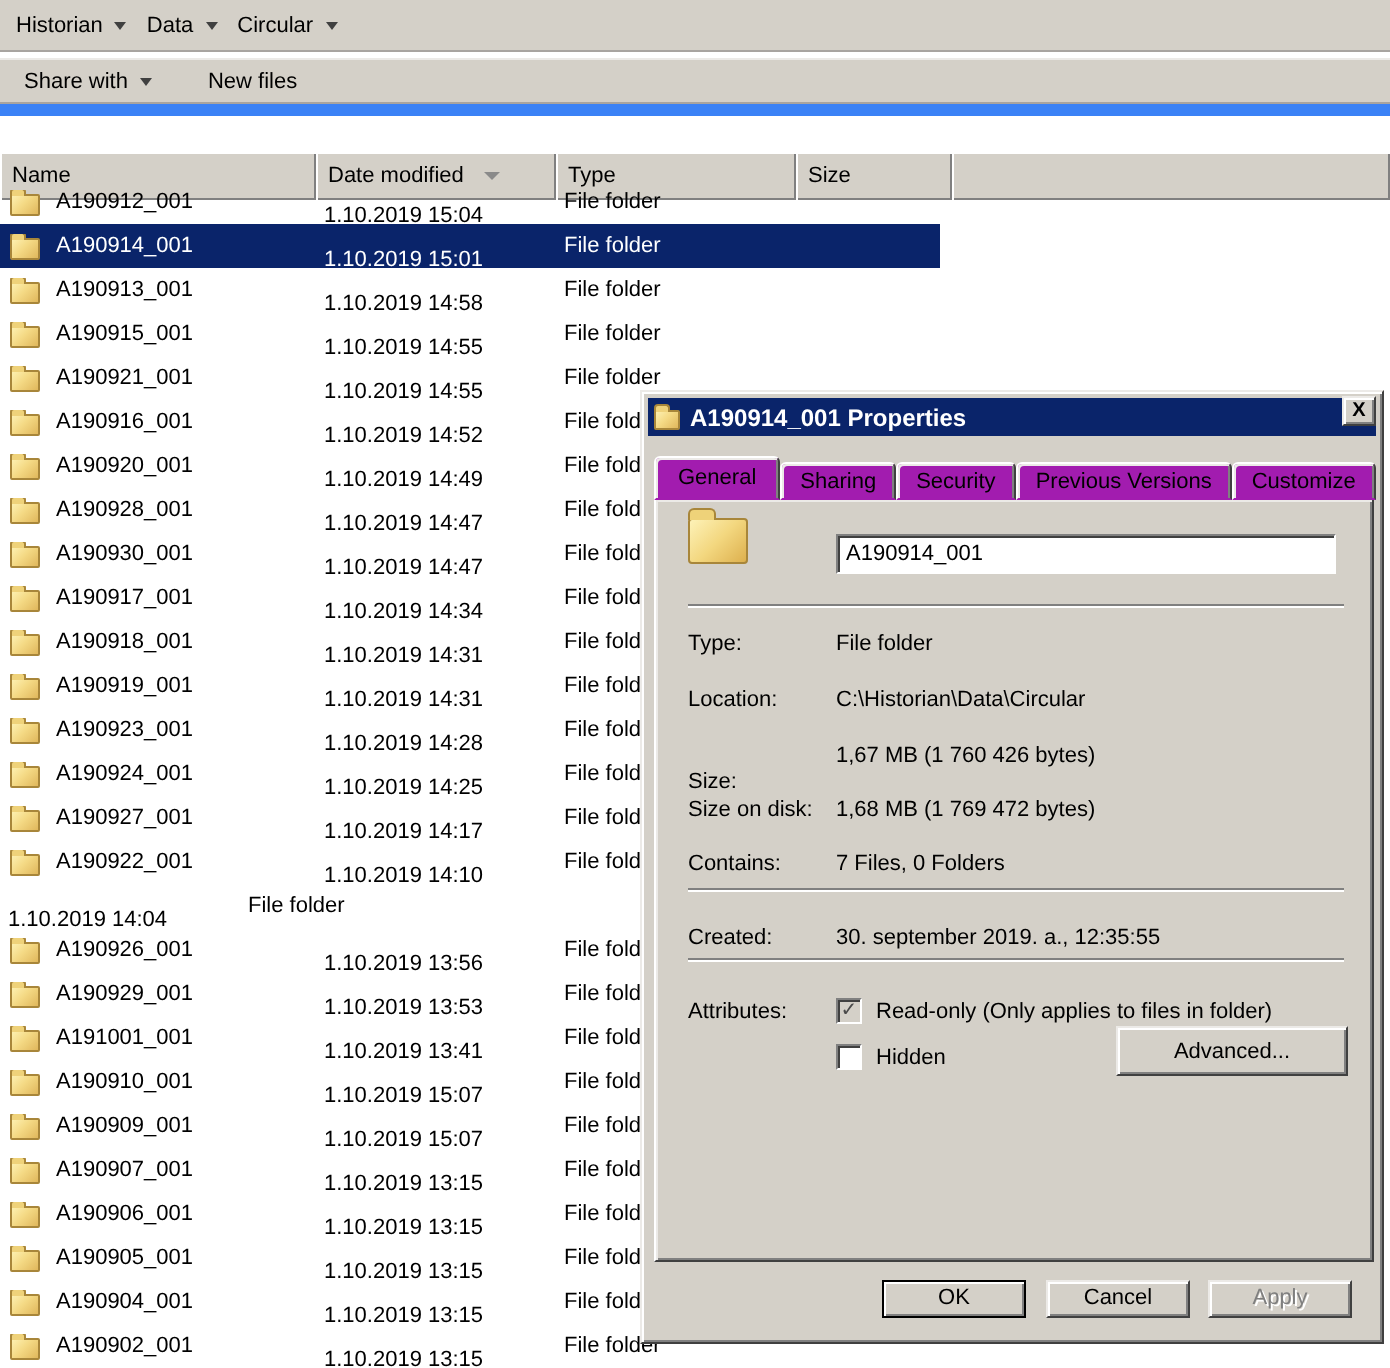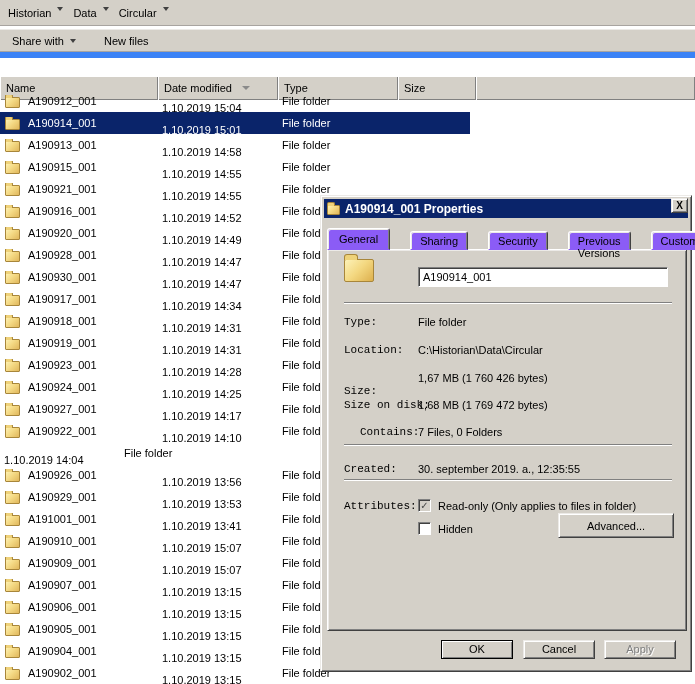--- a/index.html
+++ b/index.html
@@ -11,21 +11,21 @@
          font-family:"Liberation Sans",sans-serif; font-size:11px; text-align:center; cursor:default; }
   .btn-default { border:1px solid #000;
          box-shadow: inset 1px 1px 0 #fff, inset -1px -1px 0 #808080; }
   .btn-disabled { color:#7f7f7f; text-shadow:1px 1px 0 #fff; }
   .sunken { background:#fff; border:1px solid; border-color:#808080 #fff #fff #808080;
             box-shadow: inset 1px 1px 0 #404040; }
 
   
   .crumbbar { position:absolute; left:0; top:0; width:695px; height:27px; background:#d4d0c8;
               border-bottom:1px solid #fff; box-shadow:0 -1px 0 #a8a4a0 inset; display:flex; align-items:center; padding:0 8px; }
-  .crumb { display:inline-flex; align-items:flex-start; gap:6px; margin-right:10px; cursor:default; }
+  .crumb { display:inline-flex; align-items:center; gap:6px; margin-right:10px; cursor:default; }
   .tri-down { width:0; height:0; border-left:3px solid transparent; border-right:3px solid transparent; border-top:4px solid #404040; }
   .toolbar { position:absolute; left:0; top:29px; width:695px; height:29px; background:#d4d0c8;
              border-top:1px solid #eceae7; border-bottom:6px solid #3b82f6; box-shadow:0 -1px 0 #a8a4a0 inset;
              display:flex; align-items:center; padding:0 12px; gap:28px; }
   .toolbtn { display:inline-flex; align-items:center; gap:6px; cursor:default; }
 
   
   .headers { position:absolute; left:0; top:76px; width:695px; height:24px; display:flex; }
   .hcell { background:#d4d0c8; box-shadow: inset 1px 1px 0 #fff, inset -1px -1px 0 #808080;
            display:flex; align-items:center; padding:0 6px; height:24px; }
@@ -56,30 +56,30 @@
   
   .dialog { position:absolute; left:320px; top:195px; width:372px; height:477px; background:#d4d0c8; z-index:10;
             border:1px solid; border-color:#eceae7 #404040 #404040 #eceae7;
             box-shadow: inset 1px 1px 0 #fff, inset -1px -1px 0 #808080; }
   .titlebar { position:absolute; left:3px; top:3px; right:3px; height:19px; background:#0a246a;
               display:flex; align-items:center; padding:0 3px; gap:5px; }
   .title-text { color:#fff; font-weight:bold; font-size:12px; }
   .close-btn { position:absolute; right:3px; top:2px; width:17px; height:15px; font-size:10px; font-weight:bold;
                display:flex; align-items:center; justify-content:center; line-height:1; }
   .tabbar { position:absolute; left:8px; top:32px; display:flex; align-items:flex-end; height:22px; z-index:3; }
-  .tab { background:#8b5cf6; height:19px; padding:3px 9px 0 9px; margin-right:20px;
+  .tab { background:#a21caf; height:19px; padding:3px 9px 0 9px; margin-right:0;
          border:1px solid; border-color:#fff #404040 transparent #fff; border-radius:3px 3px 0 0;
          box-shadow: inset 1px 1px 0 #eceae7, inset -1px 0 0 #808080; }
   .tab.active { height:22px; padding-top:4px; font-size:11px; position:relative; z-index:4; margin-left:-2px; padding-left:11px; padding-right:11px; }
   .tabpage { position:absolute; left:6px; top:53px; width:360px; height:382px; background:#d4d0c8; z-index:2;
              border:1px solid; border-color:#fff #404040 #404040 #fff;
              box-shadow: inset 1px 1px 0 #eceae7, inset -1px -1px 0 #808080; }
   .sep { position:absolute; left:16px; width:328px; height:2px;
          border-top:1px solid #808080; border-bottom:1px solid #fff; }
-  .fld-label { position:absolute; left:16px;font-family:Liberation Mono, monospace; }
+  .fld-label { position:absolute; left:16px; }
   .fld-value { position:absolute; left:90px; }
   .name-input { position:absolute; left:90px; top:17px; width:250px; height:20px; padding:2px 4px;
                 font-family:"Liberation Sans",sans-serif; font-size:11px; }
   .checkbox { position:absolute; width:13px; height:13px; background:#fff;
               border:1px solid; border-color:#808080 #fff #fff #808080; box-shadow: inset 1px 1px 0 #404040;
               display:flex; align-items:center; justify-content:center; font-size:10px; line-height:1; }
   .checkbox.mixed { background:#d4d0c8; color:#4a4a4a; }
   .footer-btn { position:absolute; width:72px; height:19px; line-height:17px; }
 </style>
 </head>
@@ -395,21 +395,21 @@
 
       <div>
           <span class="fld-label" style="top: 66px;">Type:</span>
           <span class="fld-value" style="top: 66px;">File folder</span>
           <span class="fld-label" style="top: 94px;">Location:</span>
           <span class="fld-value" style="top: 94px;">C:\Historian\Data\Circular</span>
           <span class="fld-label" style="top: 122px; margin-top: 13px;">Size:</span>
           <span class="fld-value" style="top: 122px;">1,67 MB (1 760 426 bytes)</span>
           <span class="fld-label" style="top: 149px;">Size on disk:</span>
           <span class="fld-value" style="top: 149px;">1,68 MB (1 769 472 bytes)</span>
-          <span class="fld-label" style="top: 176px; margin-left: 16px;">Contains:</span>
+          <span class="fld-label" style="top: 176px;">Contains:</span>
           <span class="fld-value" style="top: 176px;">7 Files, 0 Folders</span>
           <span class="fld-label" style="top: 213px;">Created:</span>
           <span class="fld-value" style="top: 213px;">30. september 2019. a., 12:35:55</span>
         </div>
 
       <div class="sep" style="top:194px"></div>
       <div class="sep" style="top:229px"></div>
 
       <span class="fld-label" style="top:250px">Attributes:</span>
       <span class="checkbox mixed" style="left:90px;top:249px">✓</span>

